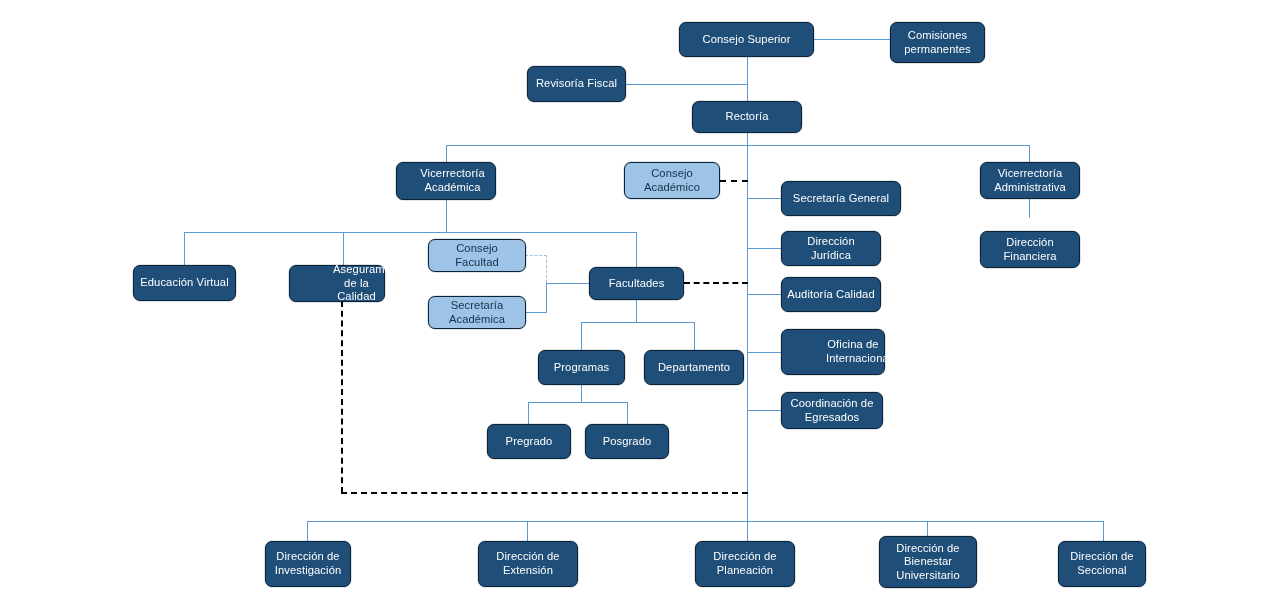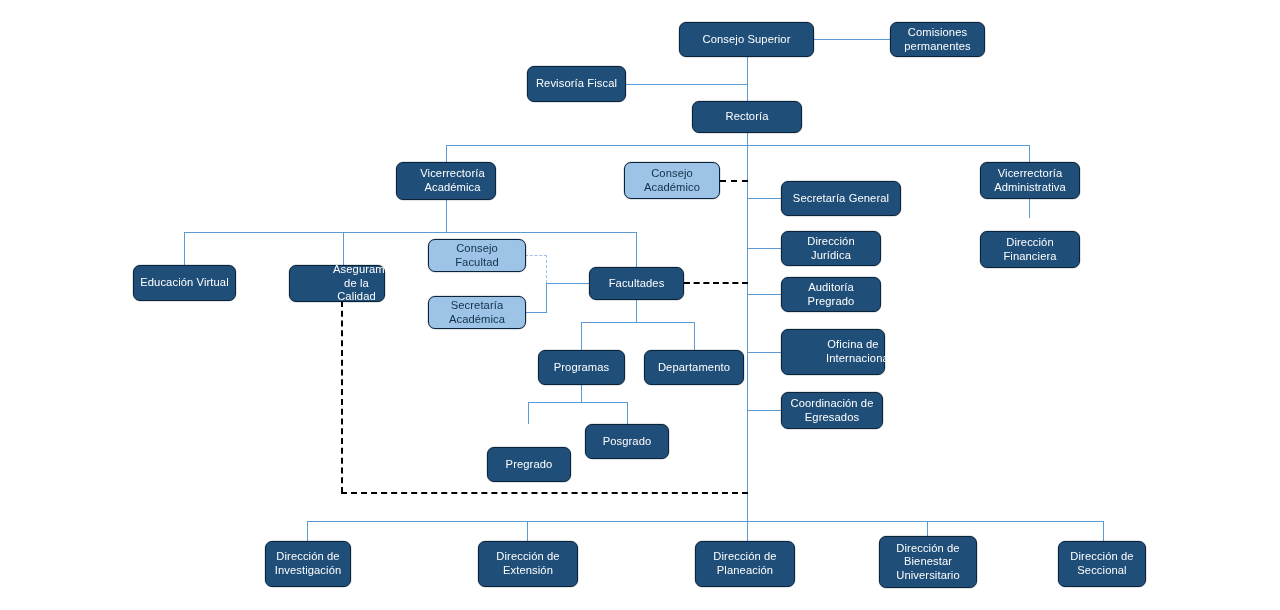--- a/index.html
+++ b/index.html
@@ -131,21 +131,21 @@
   <div class="conn v" style="left:307px; top:521px; height:20px;"></div>
   <div class="conn v" style="left:527px; top:521px; height:20px;"></div>
   <div class="conn v" style="left:747px; top:521px; height:20px;"></div>
   <div class="conn v" style="left:927px; top:521px; height:20px;"></div>
   <div class="conn v" style="left:1103px; top:521px; height:20px;"></div>
 
   <div class="node dark" style="left:679px; top:22px; width:135px; height:35px;">
     <span>Consejo Superior</span>
   </div>
 
-  <div class="node dark" style="left:890px; top:22px; width:95px; height:35px;">
+  <div class="node dark" style="left:890px; top:22px; width:95px; height:41px;">
     <span>Comisiones permanentes</span>
   </div>
 
   <div class="node dark" style="left:527px; top:66px; width:99px; height:36px;">
     <span>Revisoría Fiscal</span>
   </div>
 
   <div class="node dark" style="left:692px; top:101px; width:110px; height:32px;">
     <span>Rectoría</span>
   </div>
@@ -168,21 +168,21 @@
 
   <div class="node dark" style="left:781px; top:181px; width:120px; height:35px;">
     <span>Secretaría General</span>
   </div>
 
   <div class="node dark" style="left:781px; top:231px; width:100px; height:35px;">
     <span>Dirección Jurídica</span>
   </div>
 
   <div class="node dark" style="left:781px; top:277px; width:100px; height:35px;">
-    <span>Auditoría Pregrado</span>
+    <span>Auditoría Calidad</span>
   </div>
 
   <div class="node dark" style="left:781px; top:329px; width:104px; height:46px;padding-left:44px;">
     <span>Oficina de Internacionalización</span>
   </div>
 
   <div class="node dark" style="left:781px; top:392px; width:102px; height:37px;">
     <span>Coordinación de Egresados</span>
   </div>
 
@@ -207,21 +207,21 @@
   </div>
 
   <div class="node dark" style="left:538px; top:350px; width:87px; height:35px;">
     <span>Programas</span>
   </div>
 
   <div class="node dark" style="left:644px; top:350px; width:100px; height:35px;">
     <span>Departamento</span>
   </div>
 
-  <div class="node dark" style="left:487px; top:424px; width:84px; height:35px;margin-top:23px;">
+  <div class="node dark" style="left:487px; top:424px; width:84px; height:35px;">
     <span>Pregrado</span>
   </div>
 
   <div class="node dark" style="left:585px; top:424px; width:84px; height:35px;">
     <span>Posgrado</span>
   </div>
 
   <div class="node dark" style="left:265px; top:541px; width:86px; height:46px;">
     <span>Dirección de Investigación</span>
   </div>

